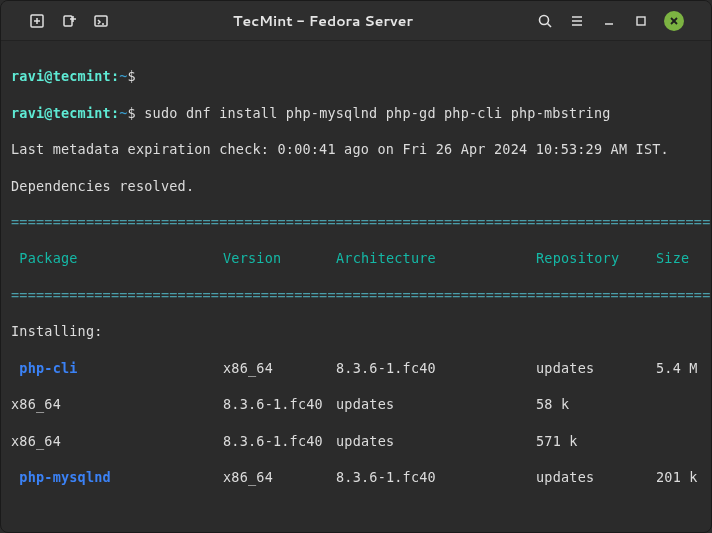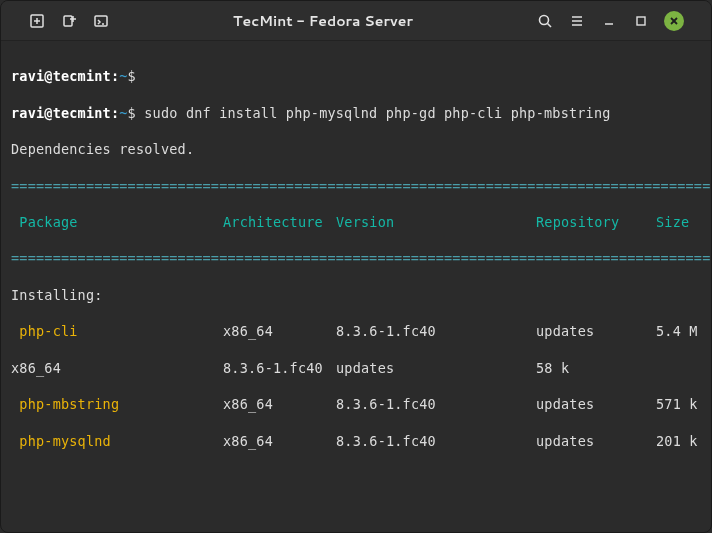--- a/index.html
+++ b/index.html
@@ -61,24 +61,24 @@
     }
     .close-btn svg { width: 10px; height: 10px; }
     .terminal {
       padding: 8px 10px;
       color: #dcdcdc;
       line-height: 1.35;
       white-space: pre;
       font-size: 13.5px;
       letter-spacing: 0.2px;
     }
-    .prompt-user { color: #ffffff; font-weight: bold; text-align: right; }
+    .prompt-user { color: #5eead4; font-weight: bold; text-align: right; }
     .prompt-tilde { color: #3a9ecf; }
     .prompt-dollar { color: #dcdcdc; }
-    .pkg { color: #eab308; font-weight: normal; }
+    .pkg { color: #3b82f6; font-weight: bold; }
     .divider { color: #4a9eaa; }
     .hdr { color: #14b8a6; }
     .row {
       display: grid;
       grid-template-columns: 212px 113px 200px 120px 55px;
     }
     .row > div { white-space: pre; }
     .row .size { text-align: left; }
   </style>
 </head>
@@ -137,34 +137,35 @@
           <line x1="2" y1="2" x2="8" y2="8"></line>
           <line x1="8" y1="2" x2="2" y2="8"></line>
         </svg>
     </span>
   </div>
 </div>
 
 <div class="terminal">
 <div><span class="prompt-user">ravi@tecmint</span><span class="prompt-user">:</span><span class="prompt-tilde">~</span><span class="prompt-dollar">$</span></div>
 <div><span class="prompt-user">ravi@tecmint</span><span class="prompt-user">:</span><span class="prompt-tilde">~</span><span class="prompt-dollar">$</span> <span>sudo dnf install php-mysqlnd php-gd php-cli php-mbstring</span></div>
+<div>Last metadata expiration check: 0:00:41 ago on Fri 26 Apr 2024 10:53:29 AM IST.</div>
 <div>Dependencies resolved.</div>
 <div class="divider">==========================================================================================</div>
 <div class="row hdr">
   <div> <span>Package</span></div>
+  <div>Version</div>
   <div>Architecture</div>
-  <div>Version</div>
   <div>Repository</div>
   <div class="size">Size</div>
 </div>
 <div class="divider">==========================================================================================</div>
 <div>Installing:</div>
 <div class="row"><div> <span class="pkg">php-cli</span></div><div>x86_64</div><div>8.3.6-1.fc40</div><div>updates</div><div class="size">5.4 M</div></div>
 <div class="row"><div>x86_64</div><div>8.3.6-1.fc40</div><div>updates</div><div class="size">58 k</div></div>
-<div class="row"><div> <span class="pkg">php-mbstring</span></div><div>x86_64</div><div>8.3.6-1.fc40</div><div>updates</div><div class="size">571 k</div></div>
+<div class="row"><div>x86_64</div><div>8.3.6-1.fc40</div><div>updates</div><div class="size">571 k</div></div>
 <div class="row"><div> <span class="pkg">php-mysqlnd</span></div><div>x86_64</div><div>8.3.6-1.fc40</div><div>updates</div><div class="size">201 k</div></div>
 <div> </div>
 
 
 
 
 
 
 
 </div>

